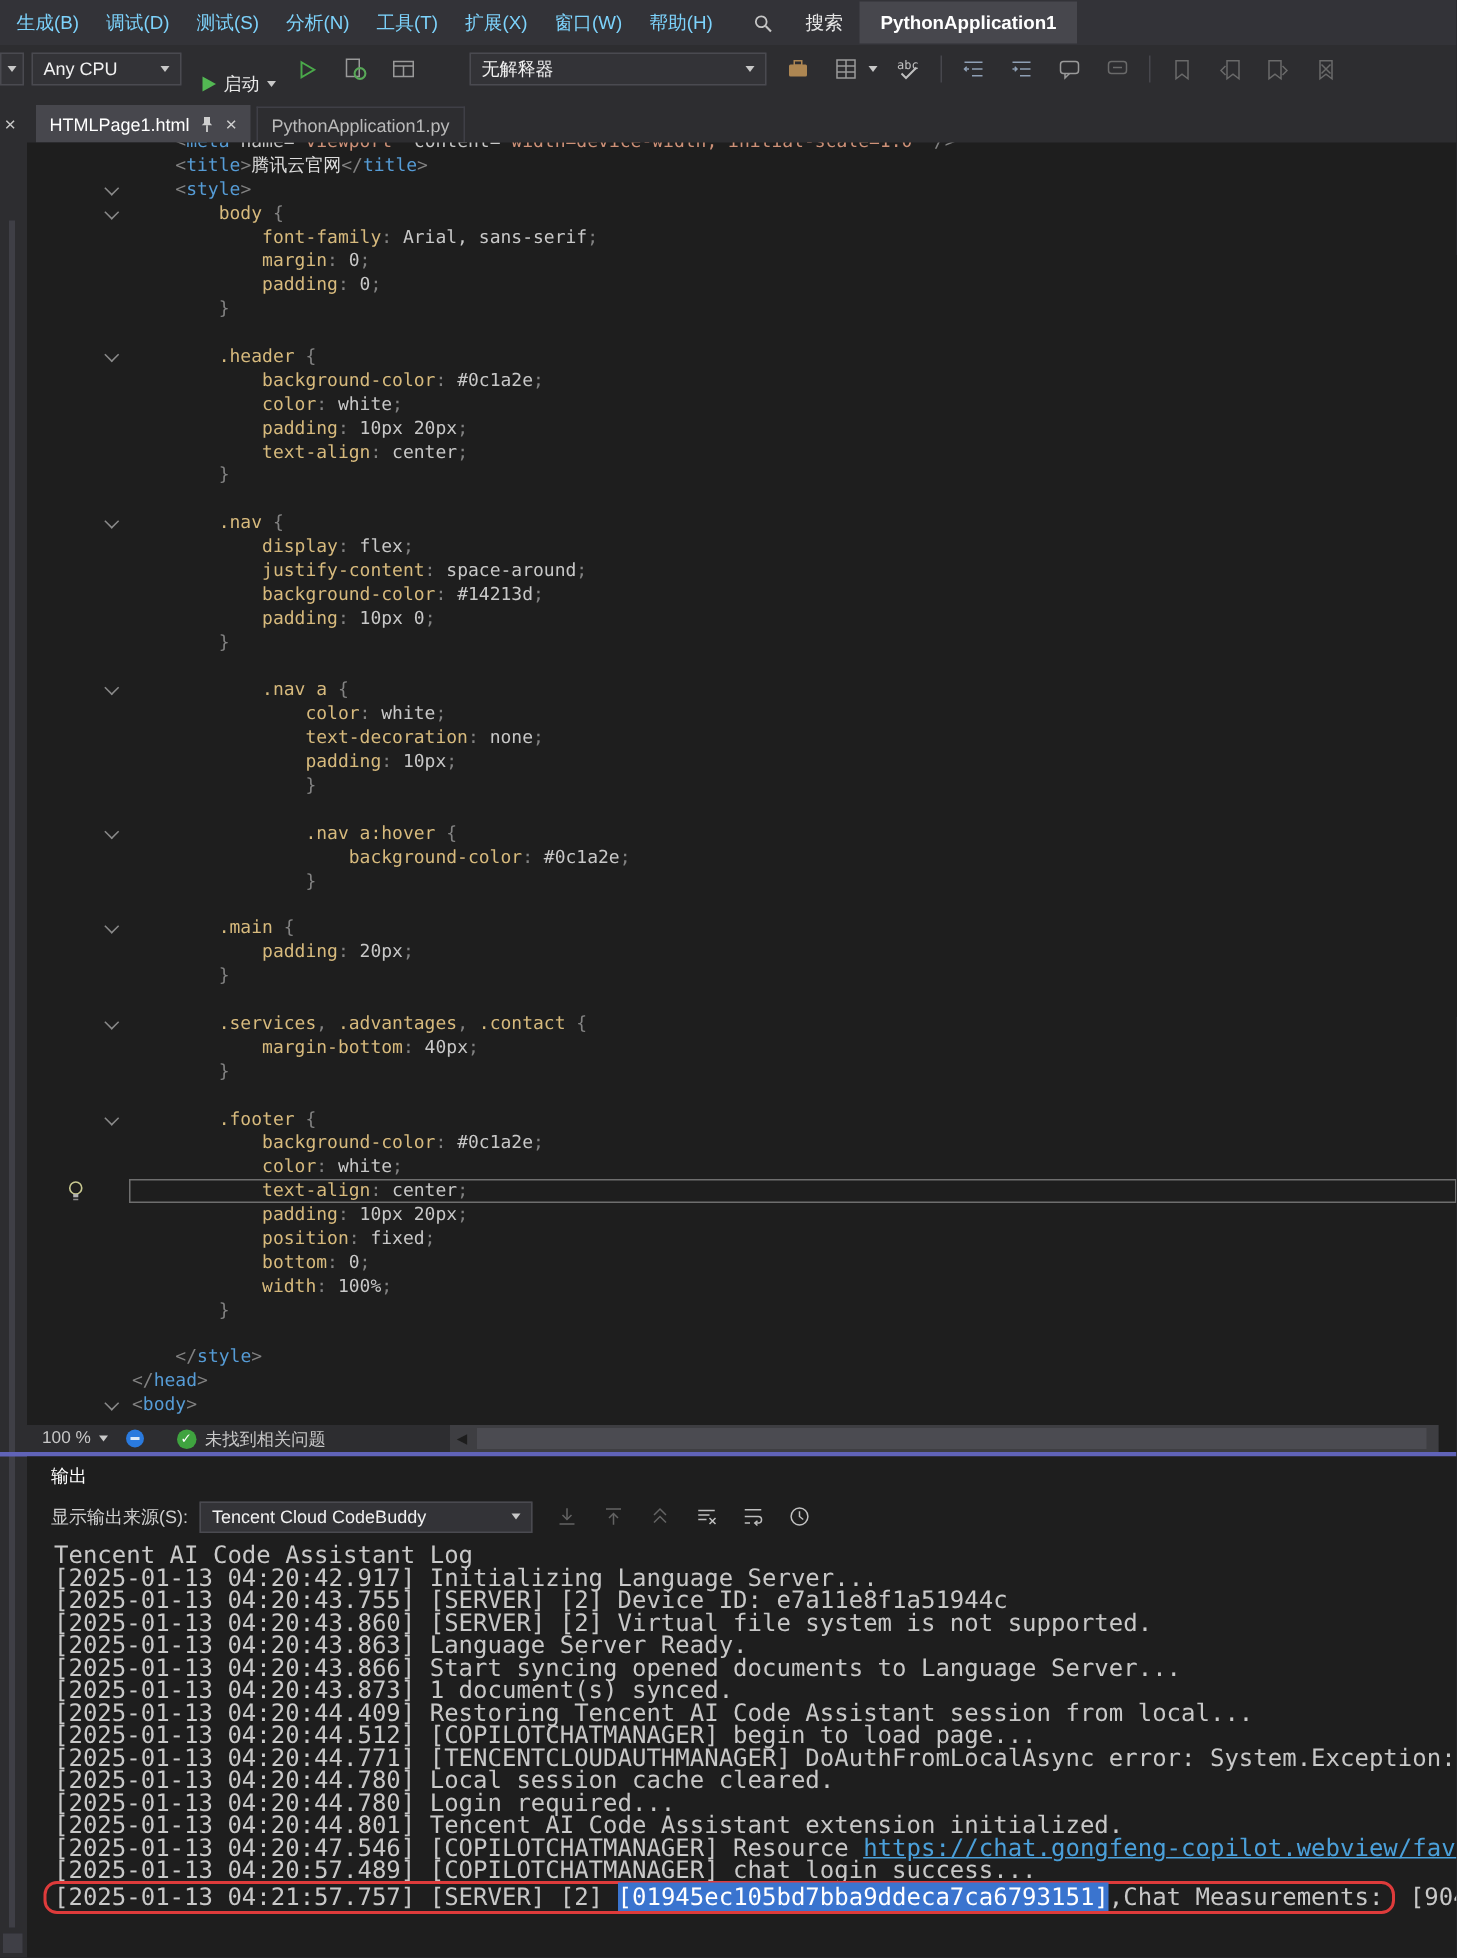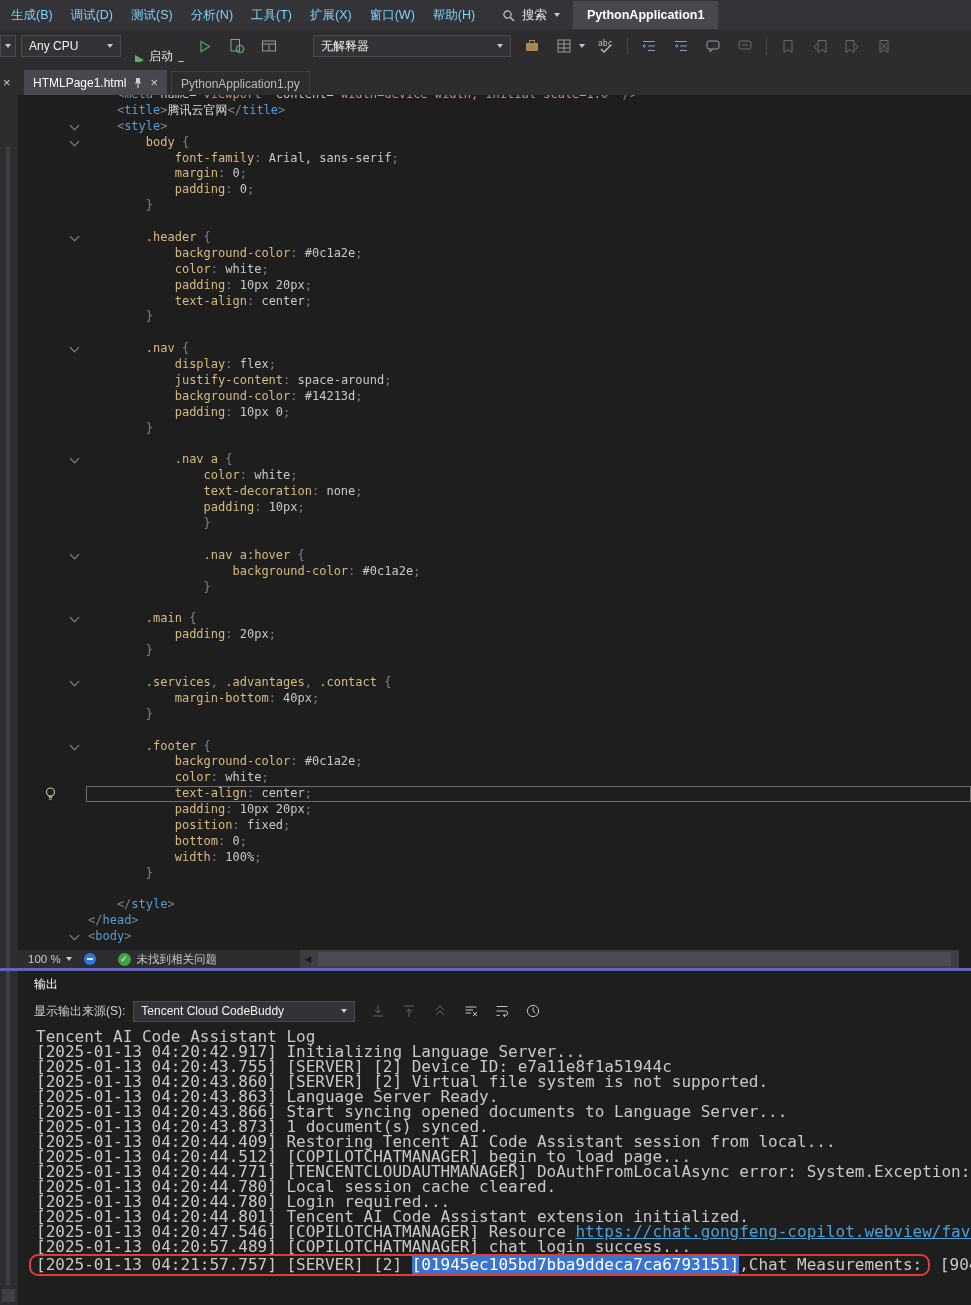--- a/index.html
+++ b/index.html
@@ -5,32 +5,32 @@
   * { margin:0; padding:0; box-sizing:border-box; }
   html,body { width:971px; height:1305px; overflow:hidden; background:#2d2d30; }
   body { font-family:"Liberation Sans","DejaVu Sans",sans-serif; position:relative; }
 
   .window { position:absolute; inset:0; background:#2d2d30; }
 
   
   .menubar { position:absolute; top:0; left:0; right:0; height:30px; background:#333338; display:flex; align-items:center; }
   .menu-items { display:flex; padding-left:2px; }
   .menu-item { color:#7dd3fc; font-size:12.5px; padding:6px 9px; cursor:default; white-space:nowrap; }
-  .search-box { position:absolute; left:494px; top:3px; height:24px; display:flex; align-items:center; gap:7px; color:#e8e8e8; font-size:12.5px; padding:0 8px; }
+  .search-box { position:absolute; left:494px; top:3px; height:24px; display:flex; align-items:center; gap:22px; color:#e8e8e8; font-size:12.5px; padding:0 8px; }
   .title-chip { position:absolute; left:573px; top:1px; height:28px; background:#47474d; color:#ffffff; font-size:12.5px; font-weight:bold; display:flex; align-items:center; padding:0 14px; }
 
   
   .toolbar { position:absolute; top:30px; left:0; right:0; height:32px; background:#2d2d30; display:flex; align-items:center; }
   .combo { height:22px; background:#333337; border:1px solid #4a4a50; color:#f1f1f1; font-size:12px; display:flex; align-items:center; padding:0 7px; white-space:nowrap; }
   .combo .caret { margin-left:auto; }
   .caret { width:0; height:0; border-left:3.5px solid transparent; border-right:3.5px solid transparent; border-top:4px solid #c8c8c8; display:inline-block; flex:none; }
   .combo-cut { width:16px; margin-left:0; justify-content:center; padding:0 4px; }
   .combo-platform { width:100px; margin-left:5px; }
   .combo-platform .caret { margin-left:auto; }
-  .start-btn { display:flex; align-items:flex-end; gap:5px; margin-left:14px;margin-top:20px; }
+  .start-btn { display:flex; align-items:center; gap:5px; margin-left:14px;margin-top:20px; }
   .play-tri { width:0; height:0; border-top:5.5px solid transparent; border-bottom:5.5px solid transparent; border-left:9px solid #53b853; }
   .start-label { color:#e8e8e8; font-size:12px; }
   .tb-icon { width:22px; height:22px; display:flex; align-items:center; justify-content:center; margin-left:10px; }
   .tb-sep { width:1px; height:18px; background:#47474d; margin-left:10px; }
   .combo-interp { width:198px; margin-left:33px;align-items:center; }
 
   
   .left-strip { position:absolute; left:0; top:62px; bottom:0; width:18px; background:#2d2d30; }
   .strip-close { position:absolute; top:14px; left:3px; color:#c8c8c8; font-size:13px; line-height:13px; cursor:default; }
   .strip-track { position:absolute; left:6px; top:85px; bottom:20px; width:4px; background:#3f3f46; }

